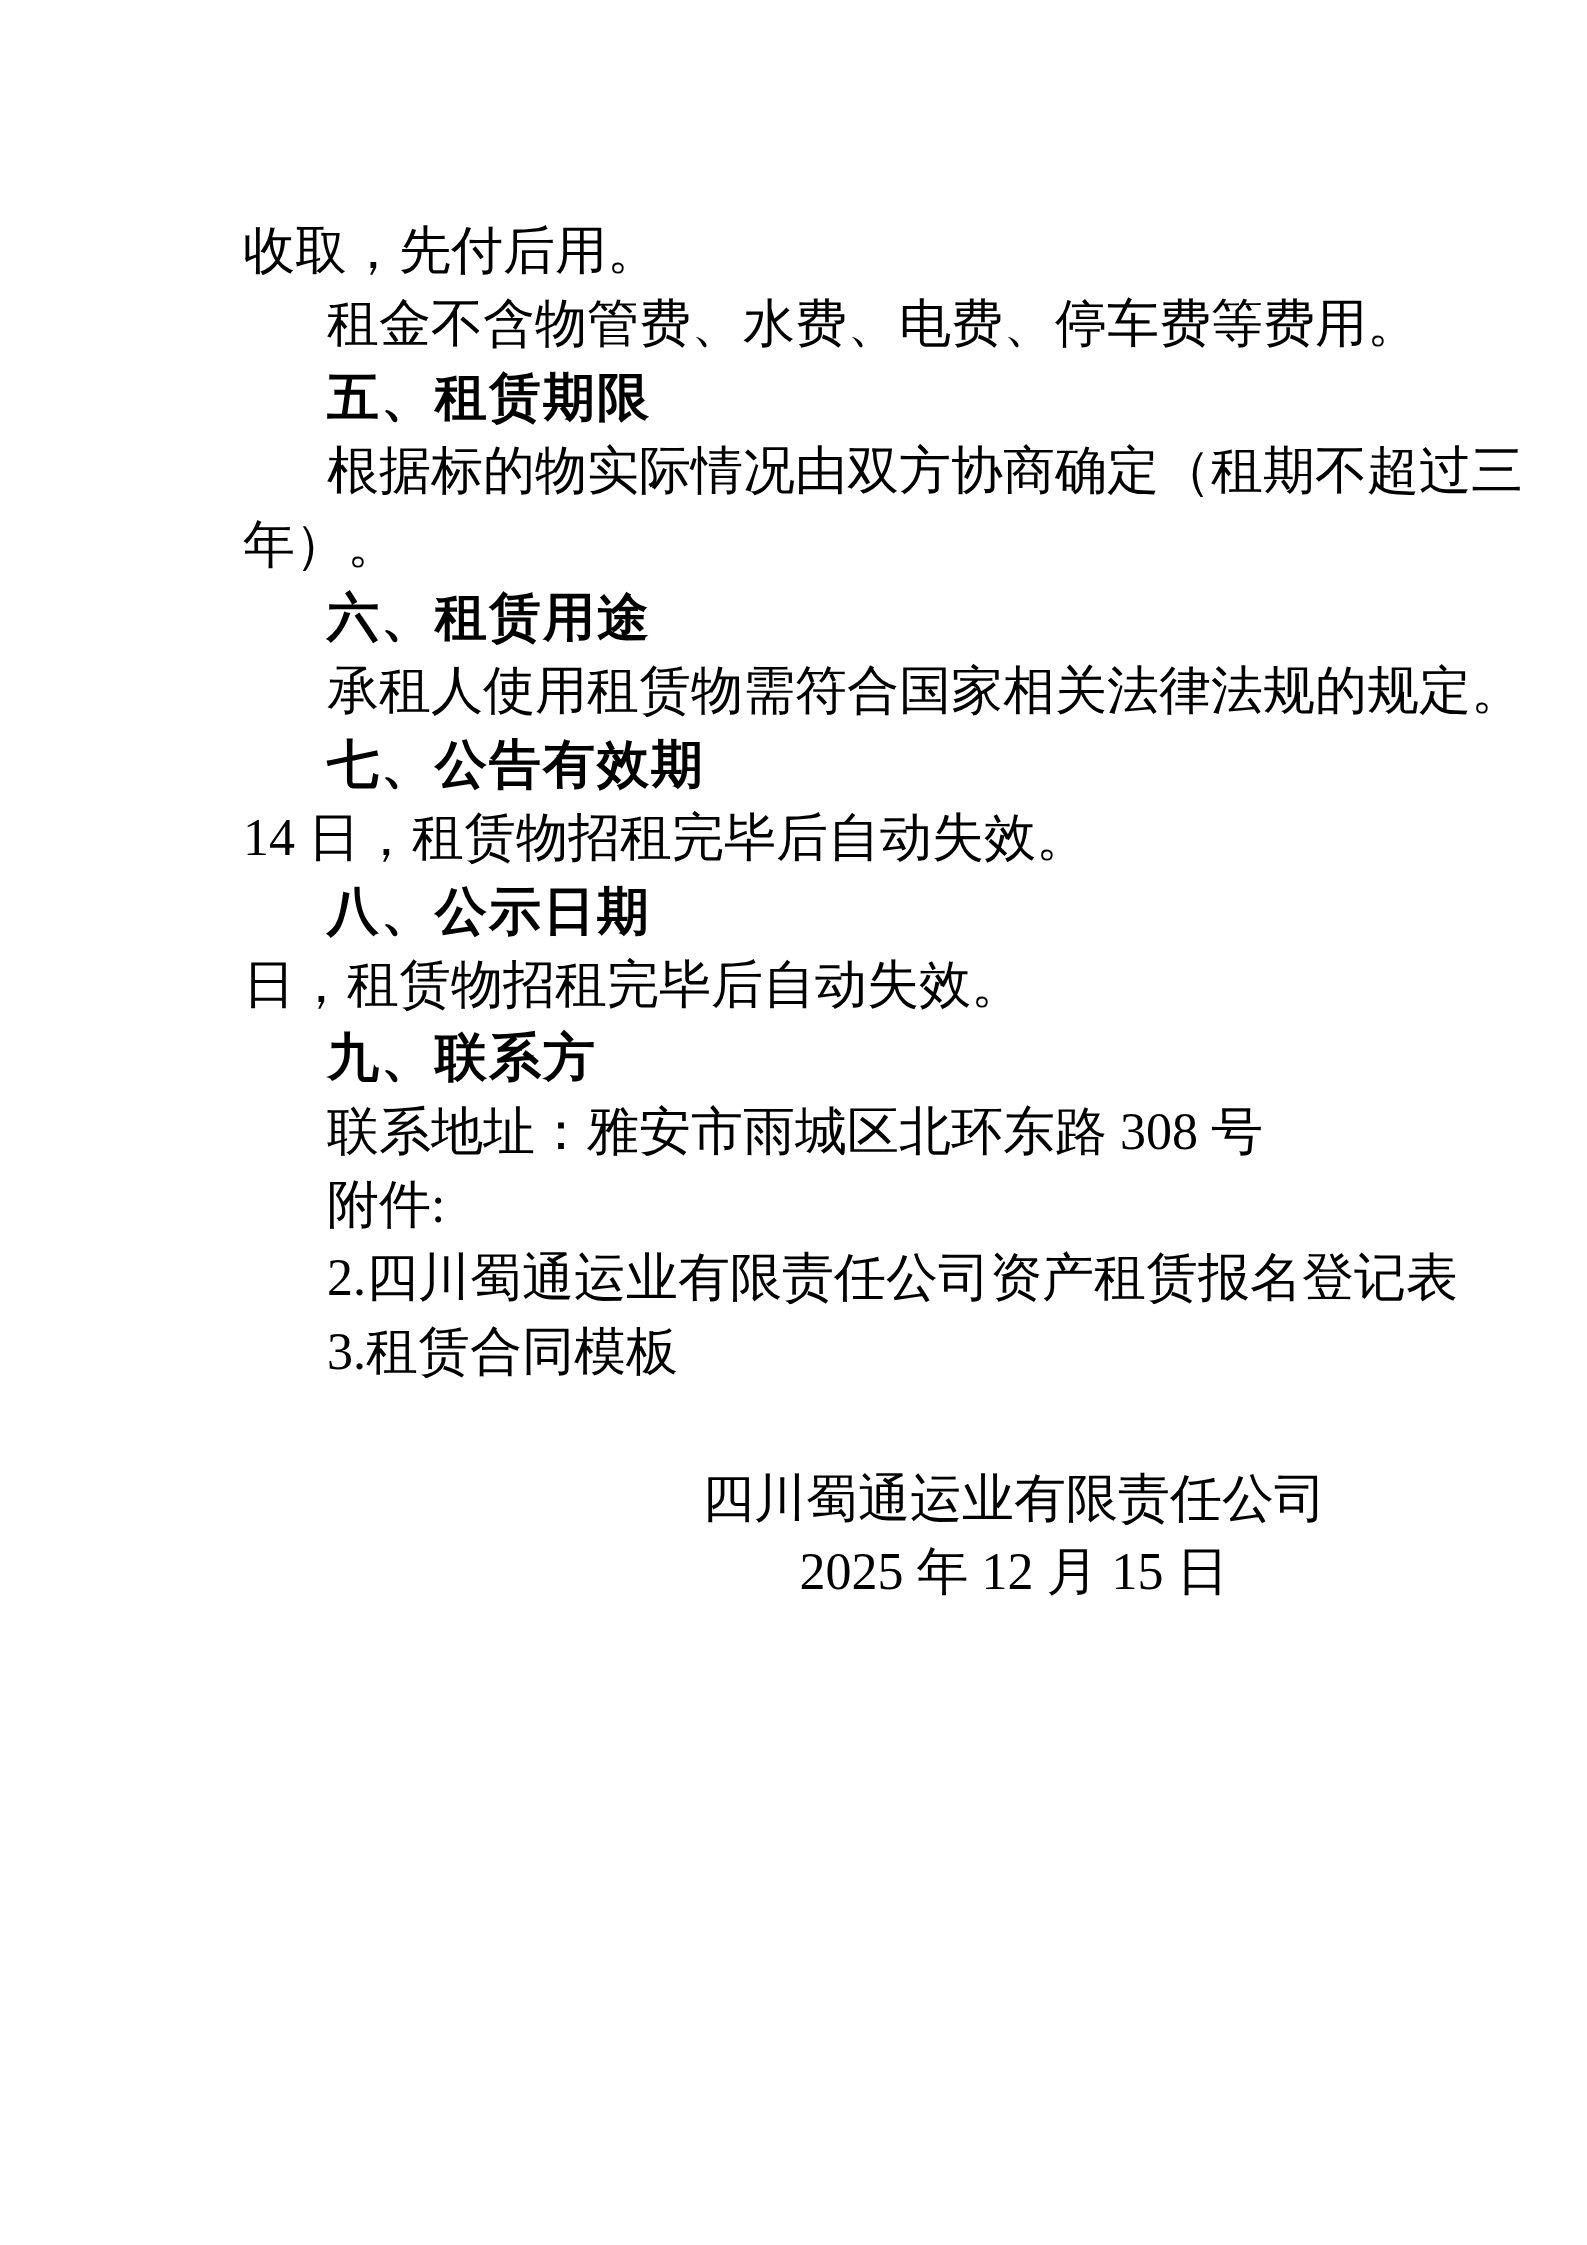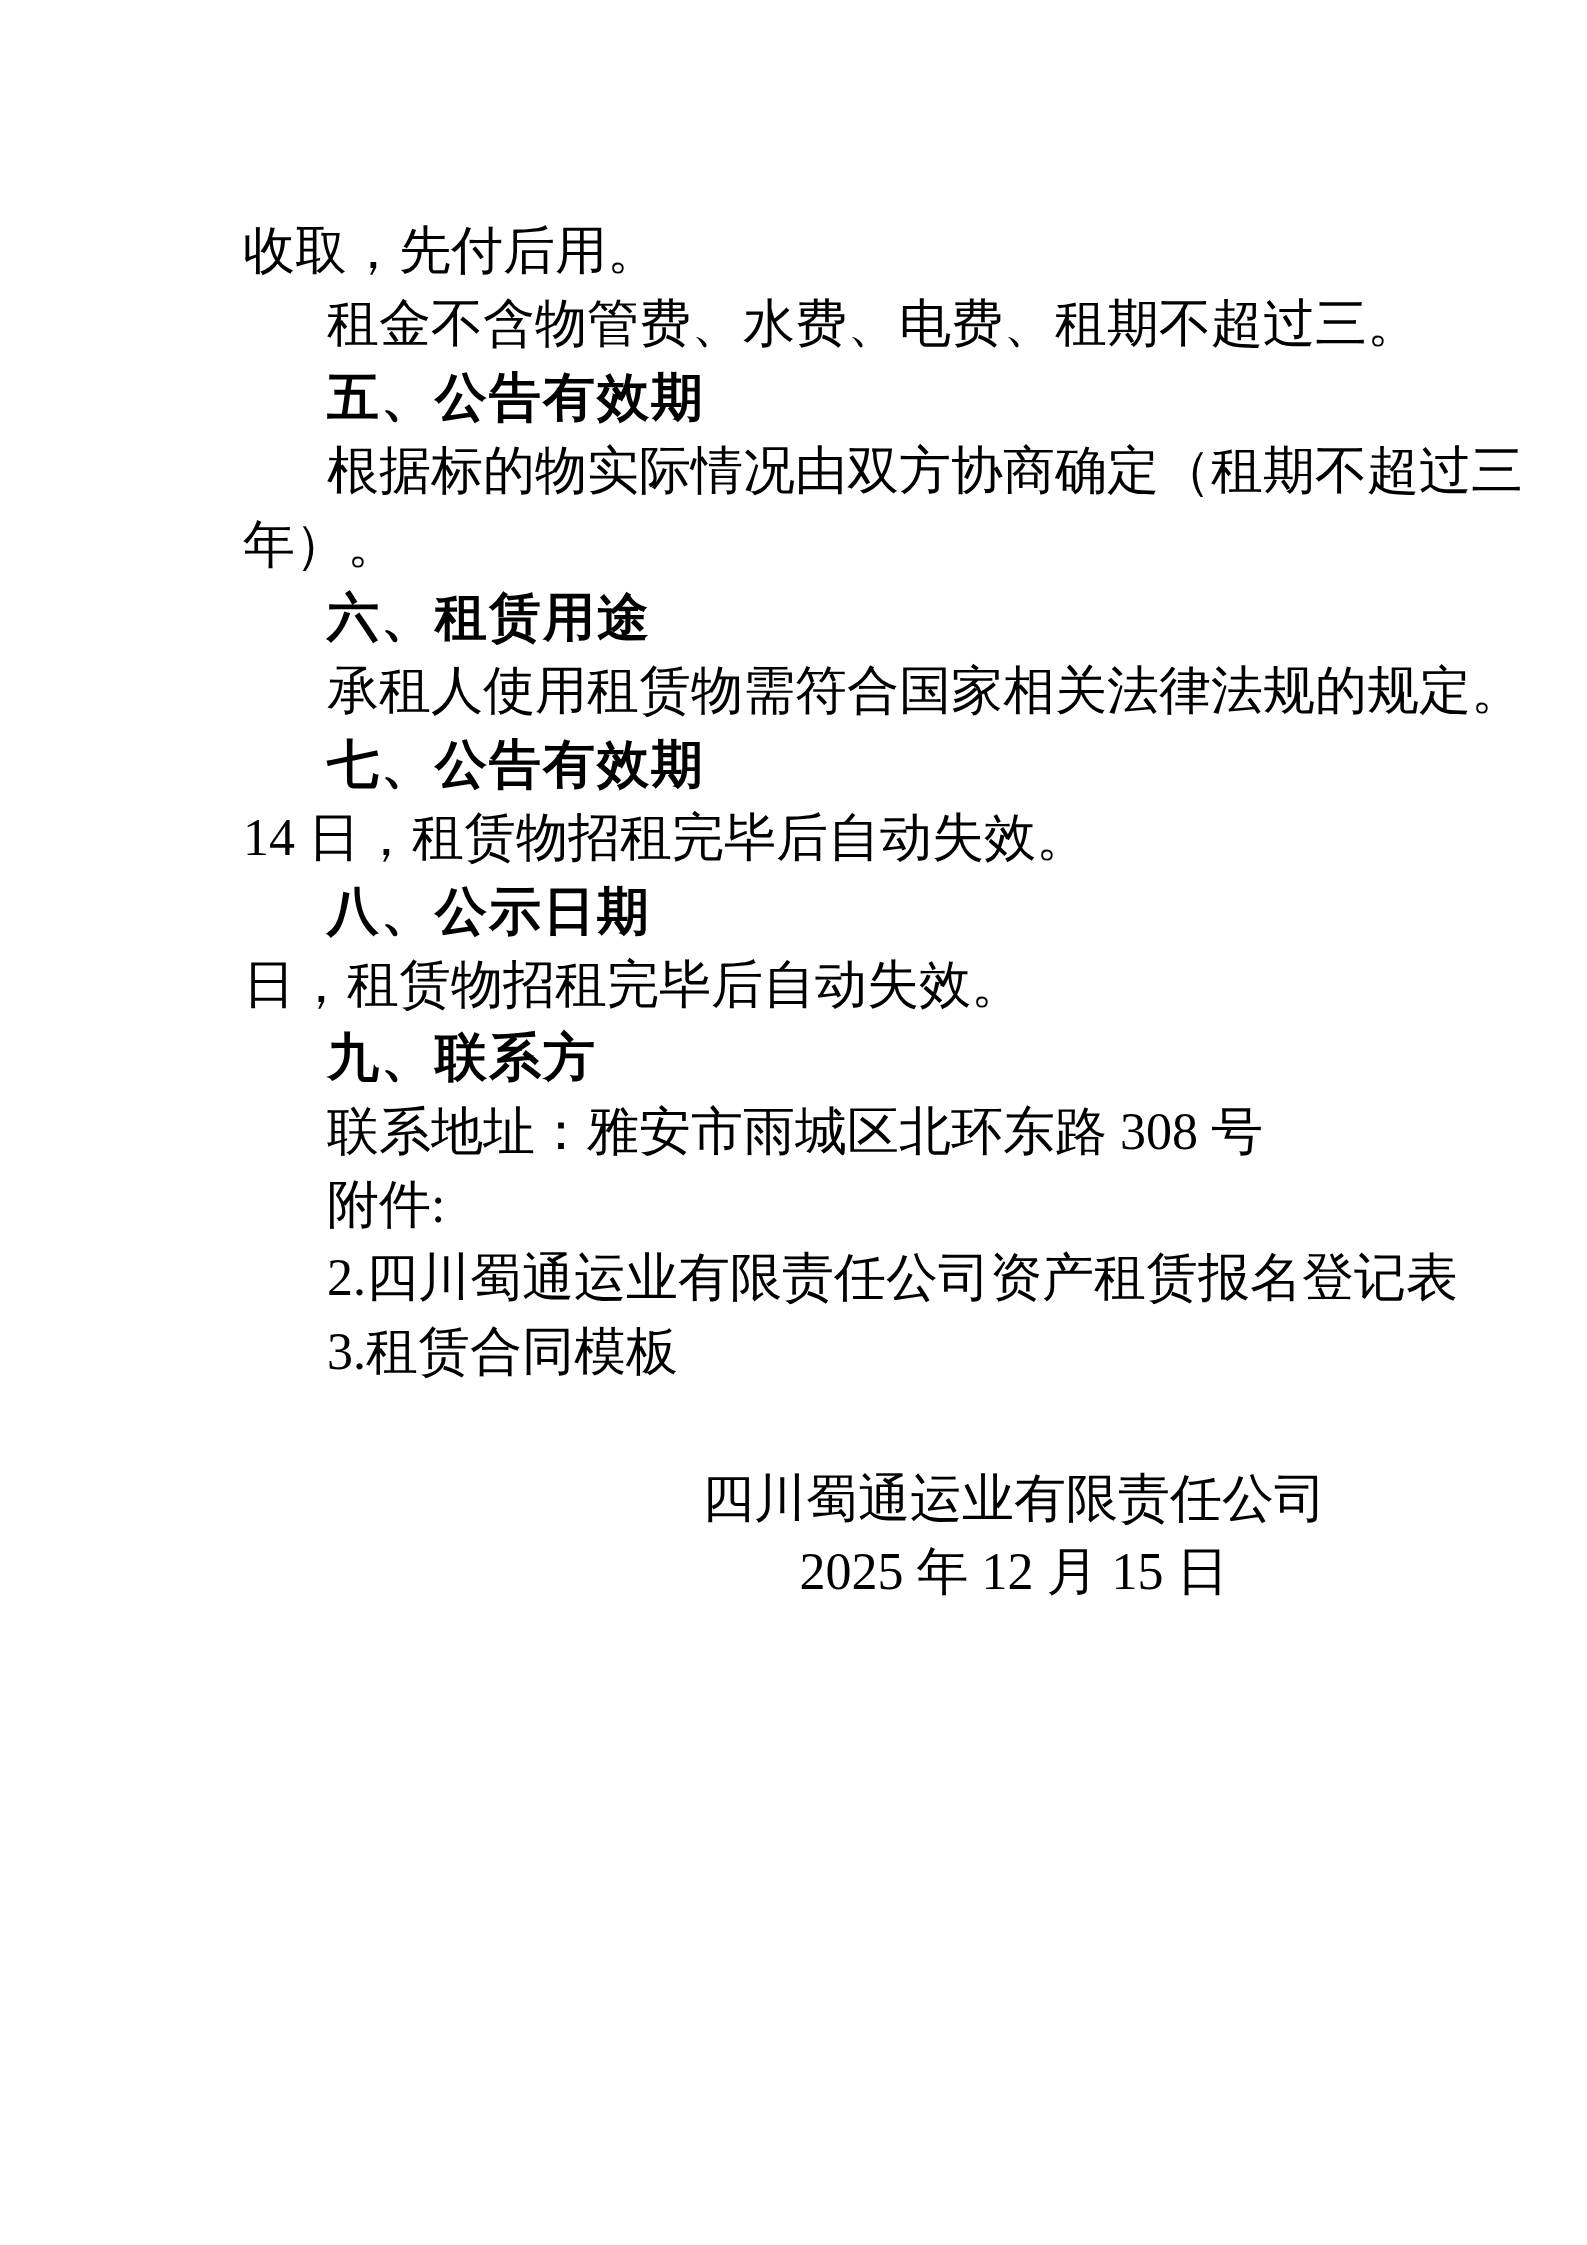--- a/index.html
+++ b/index.html
@@ -48,22 +48,22 @@
     text-align: center;
   }
 </style>
 </head>
 <body>
 
 <div class="page">
   <div class="column">
 
     <div class="line">收取，先付后用。</div>
-    <div class="line indent">租金不含物管费、水费、电费、租期不超过三。</div>
-    <div class="line indent heading">五、公告有效期</div>
+    <div class="line indent">租金不含物管费、水费、电费、停车费等费用。</div>
+    <div class="line indent heading">五、租赁期限</div>
     <div class="line indent fill">根据标的物实际情况由双方协商确定（租期不超过三</div>
     <div class="line">年）。</div>
     <div class="line indent heading">六、租赁用途</div>
     <div class="line indent">承租人使用租赁物需符合国家相关法律法规的规定。</div>
     <div class="line indent heading">七、公告有效期</div>
     <div class="line">14 日，租赁物招租完毕后自动失效。</div>
     <div class="line indent heading">八、公示日期</div>
     <div class="line">日，租赁物招租完毕后自动失效。</div>
     <div class="line indent heading">九、联系方</div>
     <div class="line indent">联系地址：雅安市雨城区北环东路 308 号</div>

